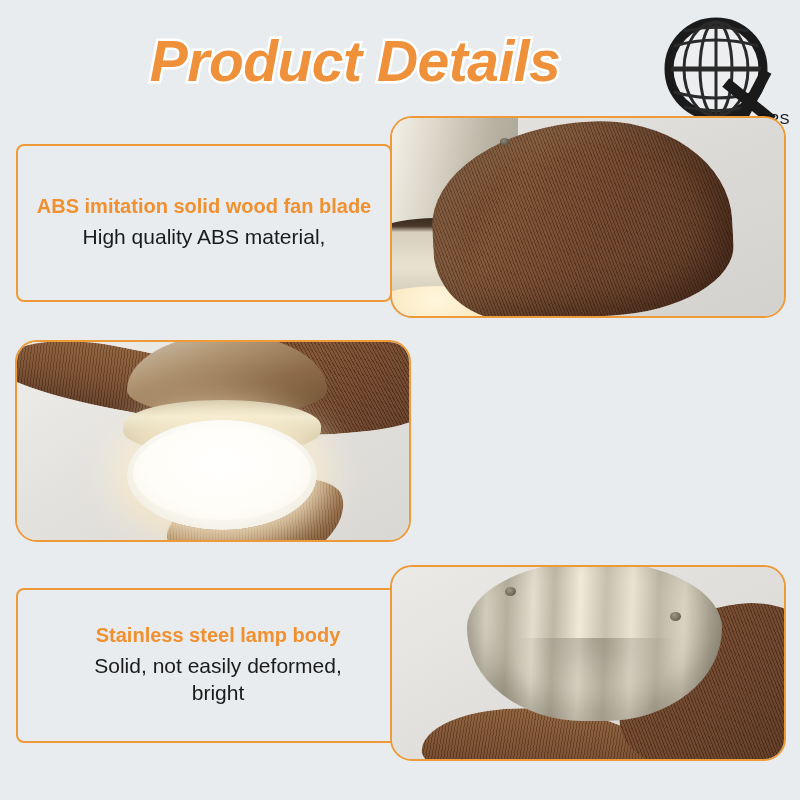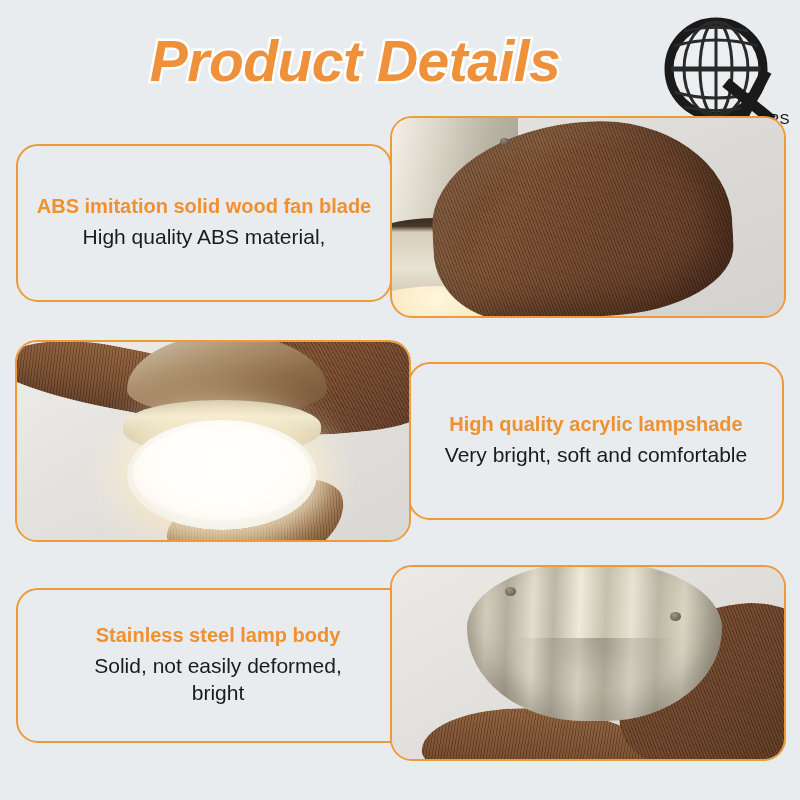--- a/index.html
+++ b/index.html
@@ -41,21 +41,21 @@
   }
   .badge-certified { font-size:14.5px; font-weight:bold; letter-spacing:0.6px; }
   .badge-safety { font-size:11px; font-weight:bold; margin-top:1px; }
   .badge-license { font-size:11px; font-weight:bold; margin-top:0px; }
 
   
   .card {
     position:absolute;
     background:#e8ecef;
     border:2px solid #ef9a38;
-    border-radius:22px;
+    border-radius:8px;
     display:flex;
     flex-direction:column;
     align-items:center;
     justify-content:center;
   }
   .card .head {
     color:#f0902f;
     font-weight:bold;
     font-size:20px;
     margin-bottom:6px;
@@ -283,26 +283,20 @@
       <div class="bg"></div>
       <div class="bladeA"></div>
       <div class="bladeB"></div>
       <div class="cone"></div>
       <div class="bladeC"></div>
       <div class="ringband"></div>
       <div class="shade"></div>
     </div>
   </div>
 
-  <div class="card z-card" id="card2">
-    <div class="head">High quality acrylic lampshade</div>
-    <div class="body">
-      <span>Very bright, soft and comfortable</span>
-    </div>
-  </div>
 
   <div class="card z-card" id="card3">
     <div class="head">Stainless steel lamp body</div>
     <div class="body">
       <span>Solid, not easily deformed,</span>
       <span>bright</span>
     </div>
   </div>
 
   <div class="photo z-photo" id="photo3">

